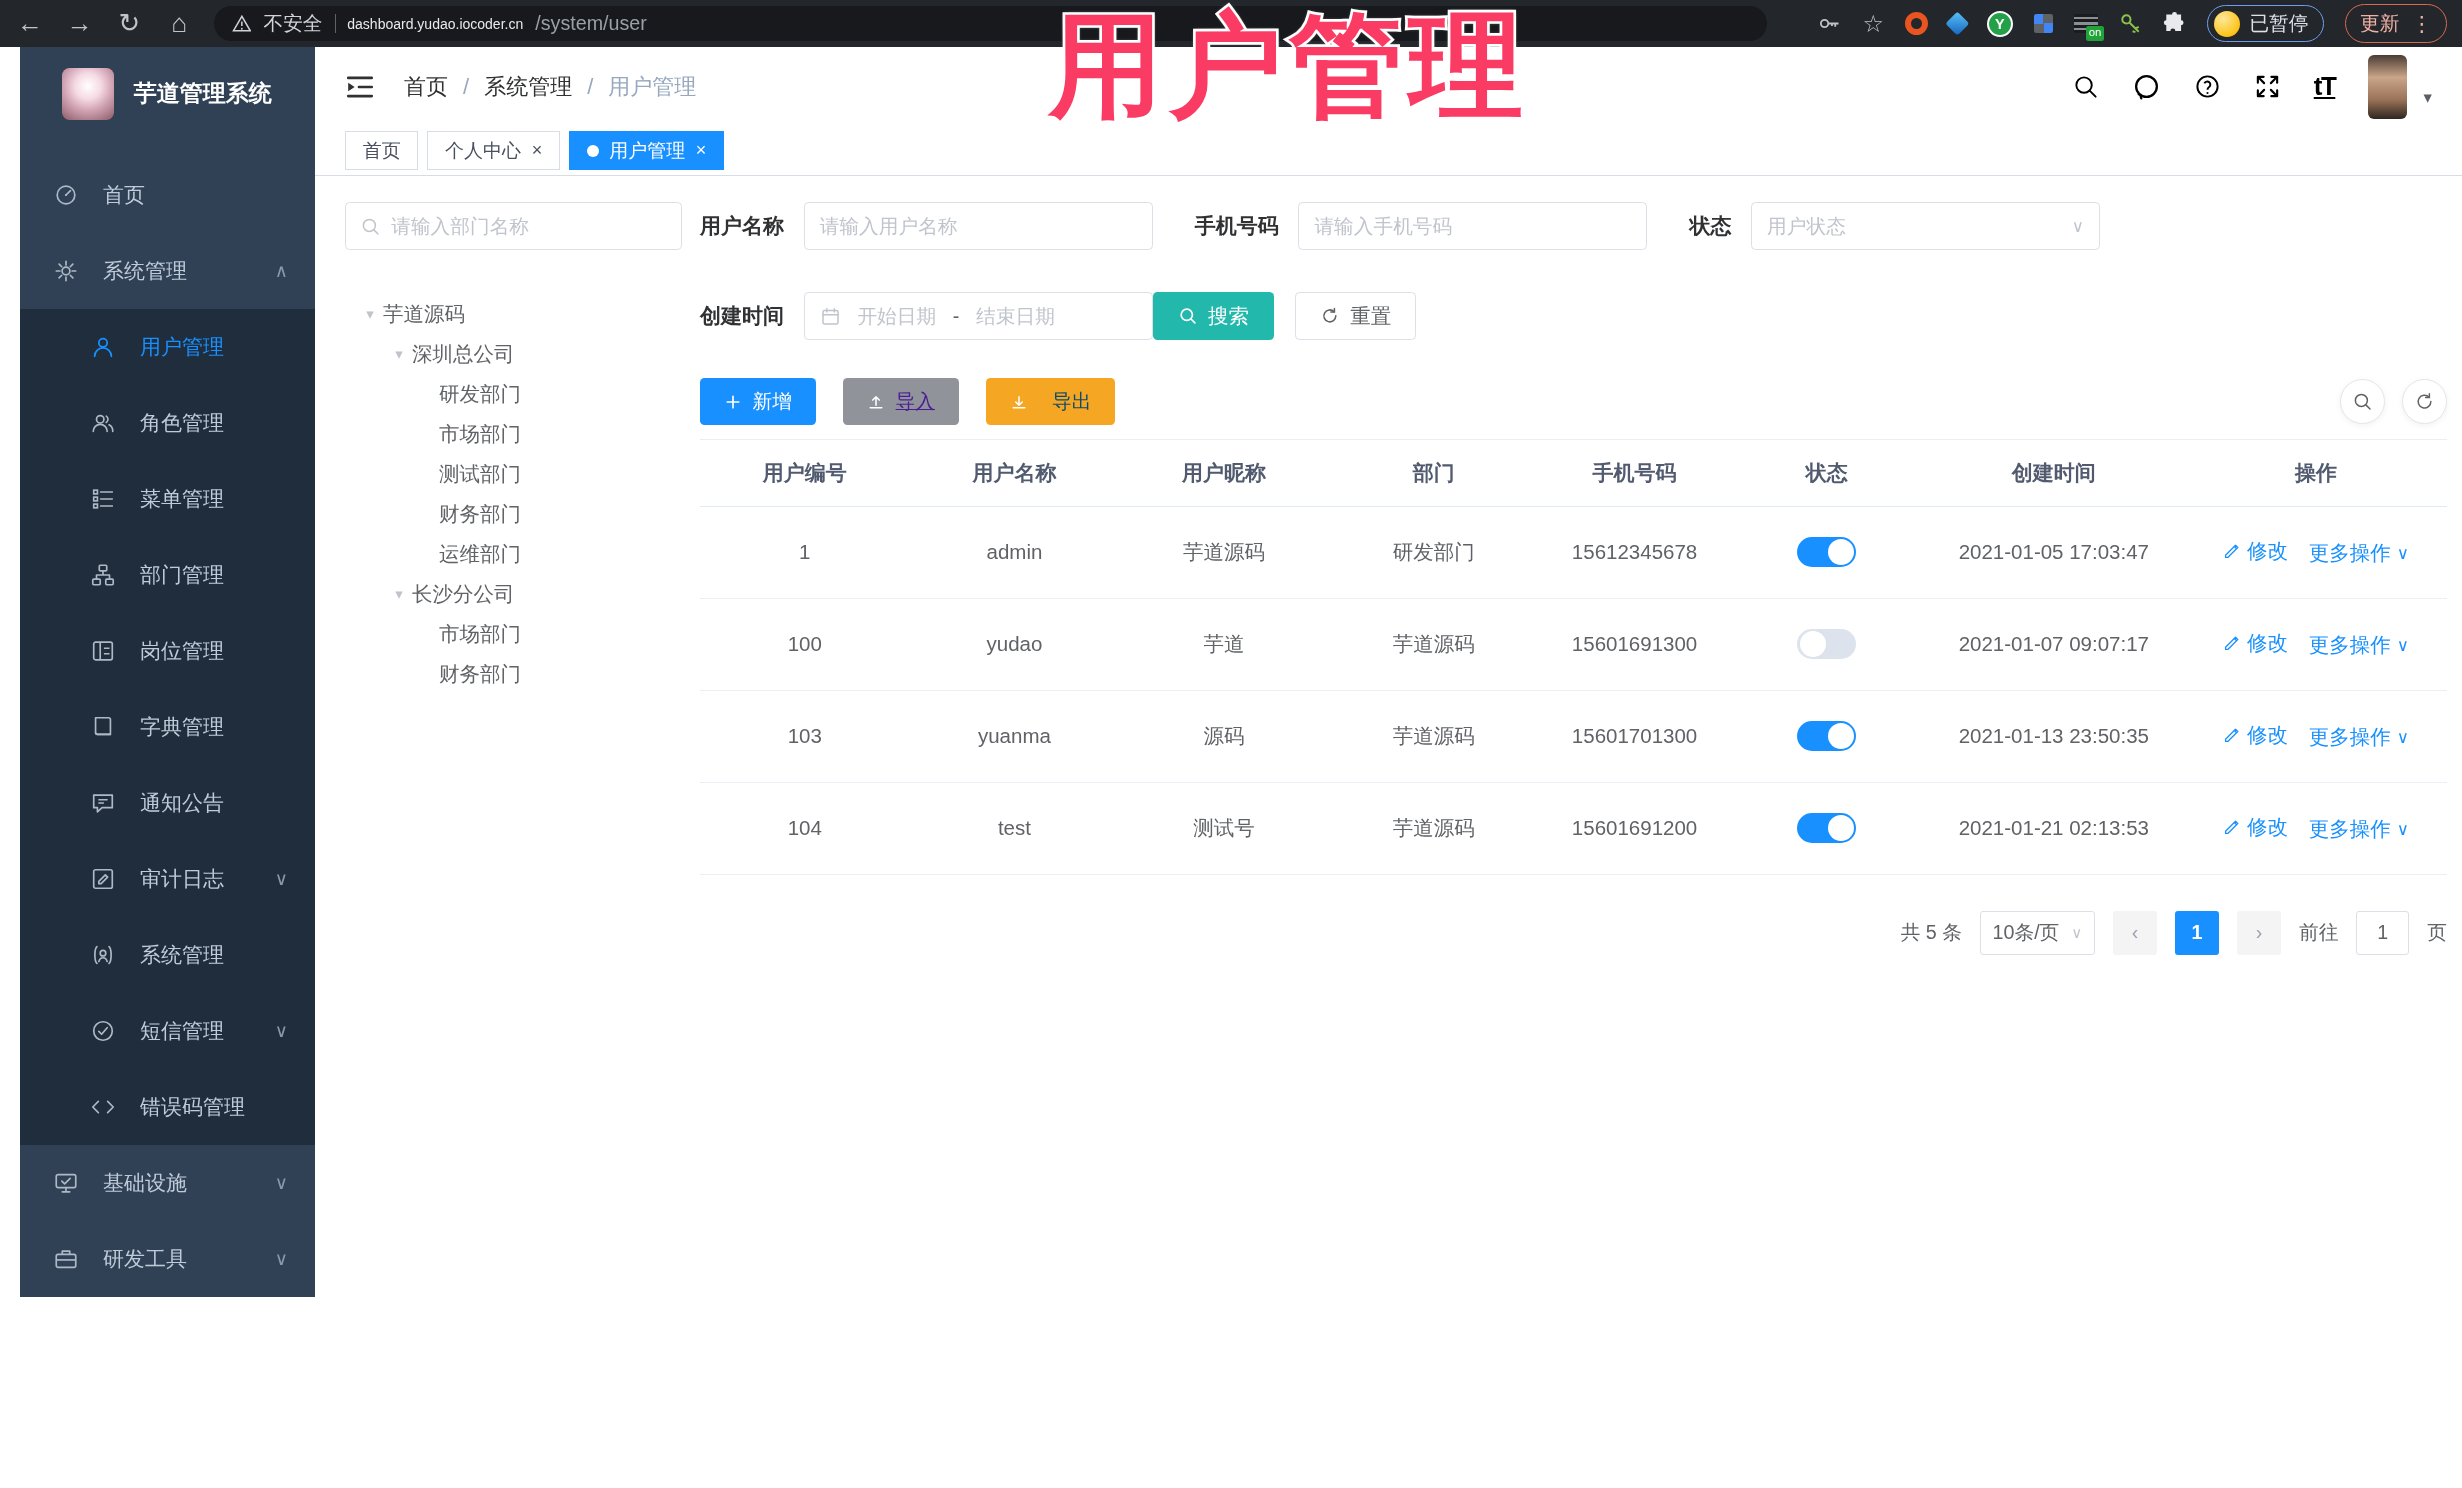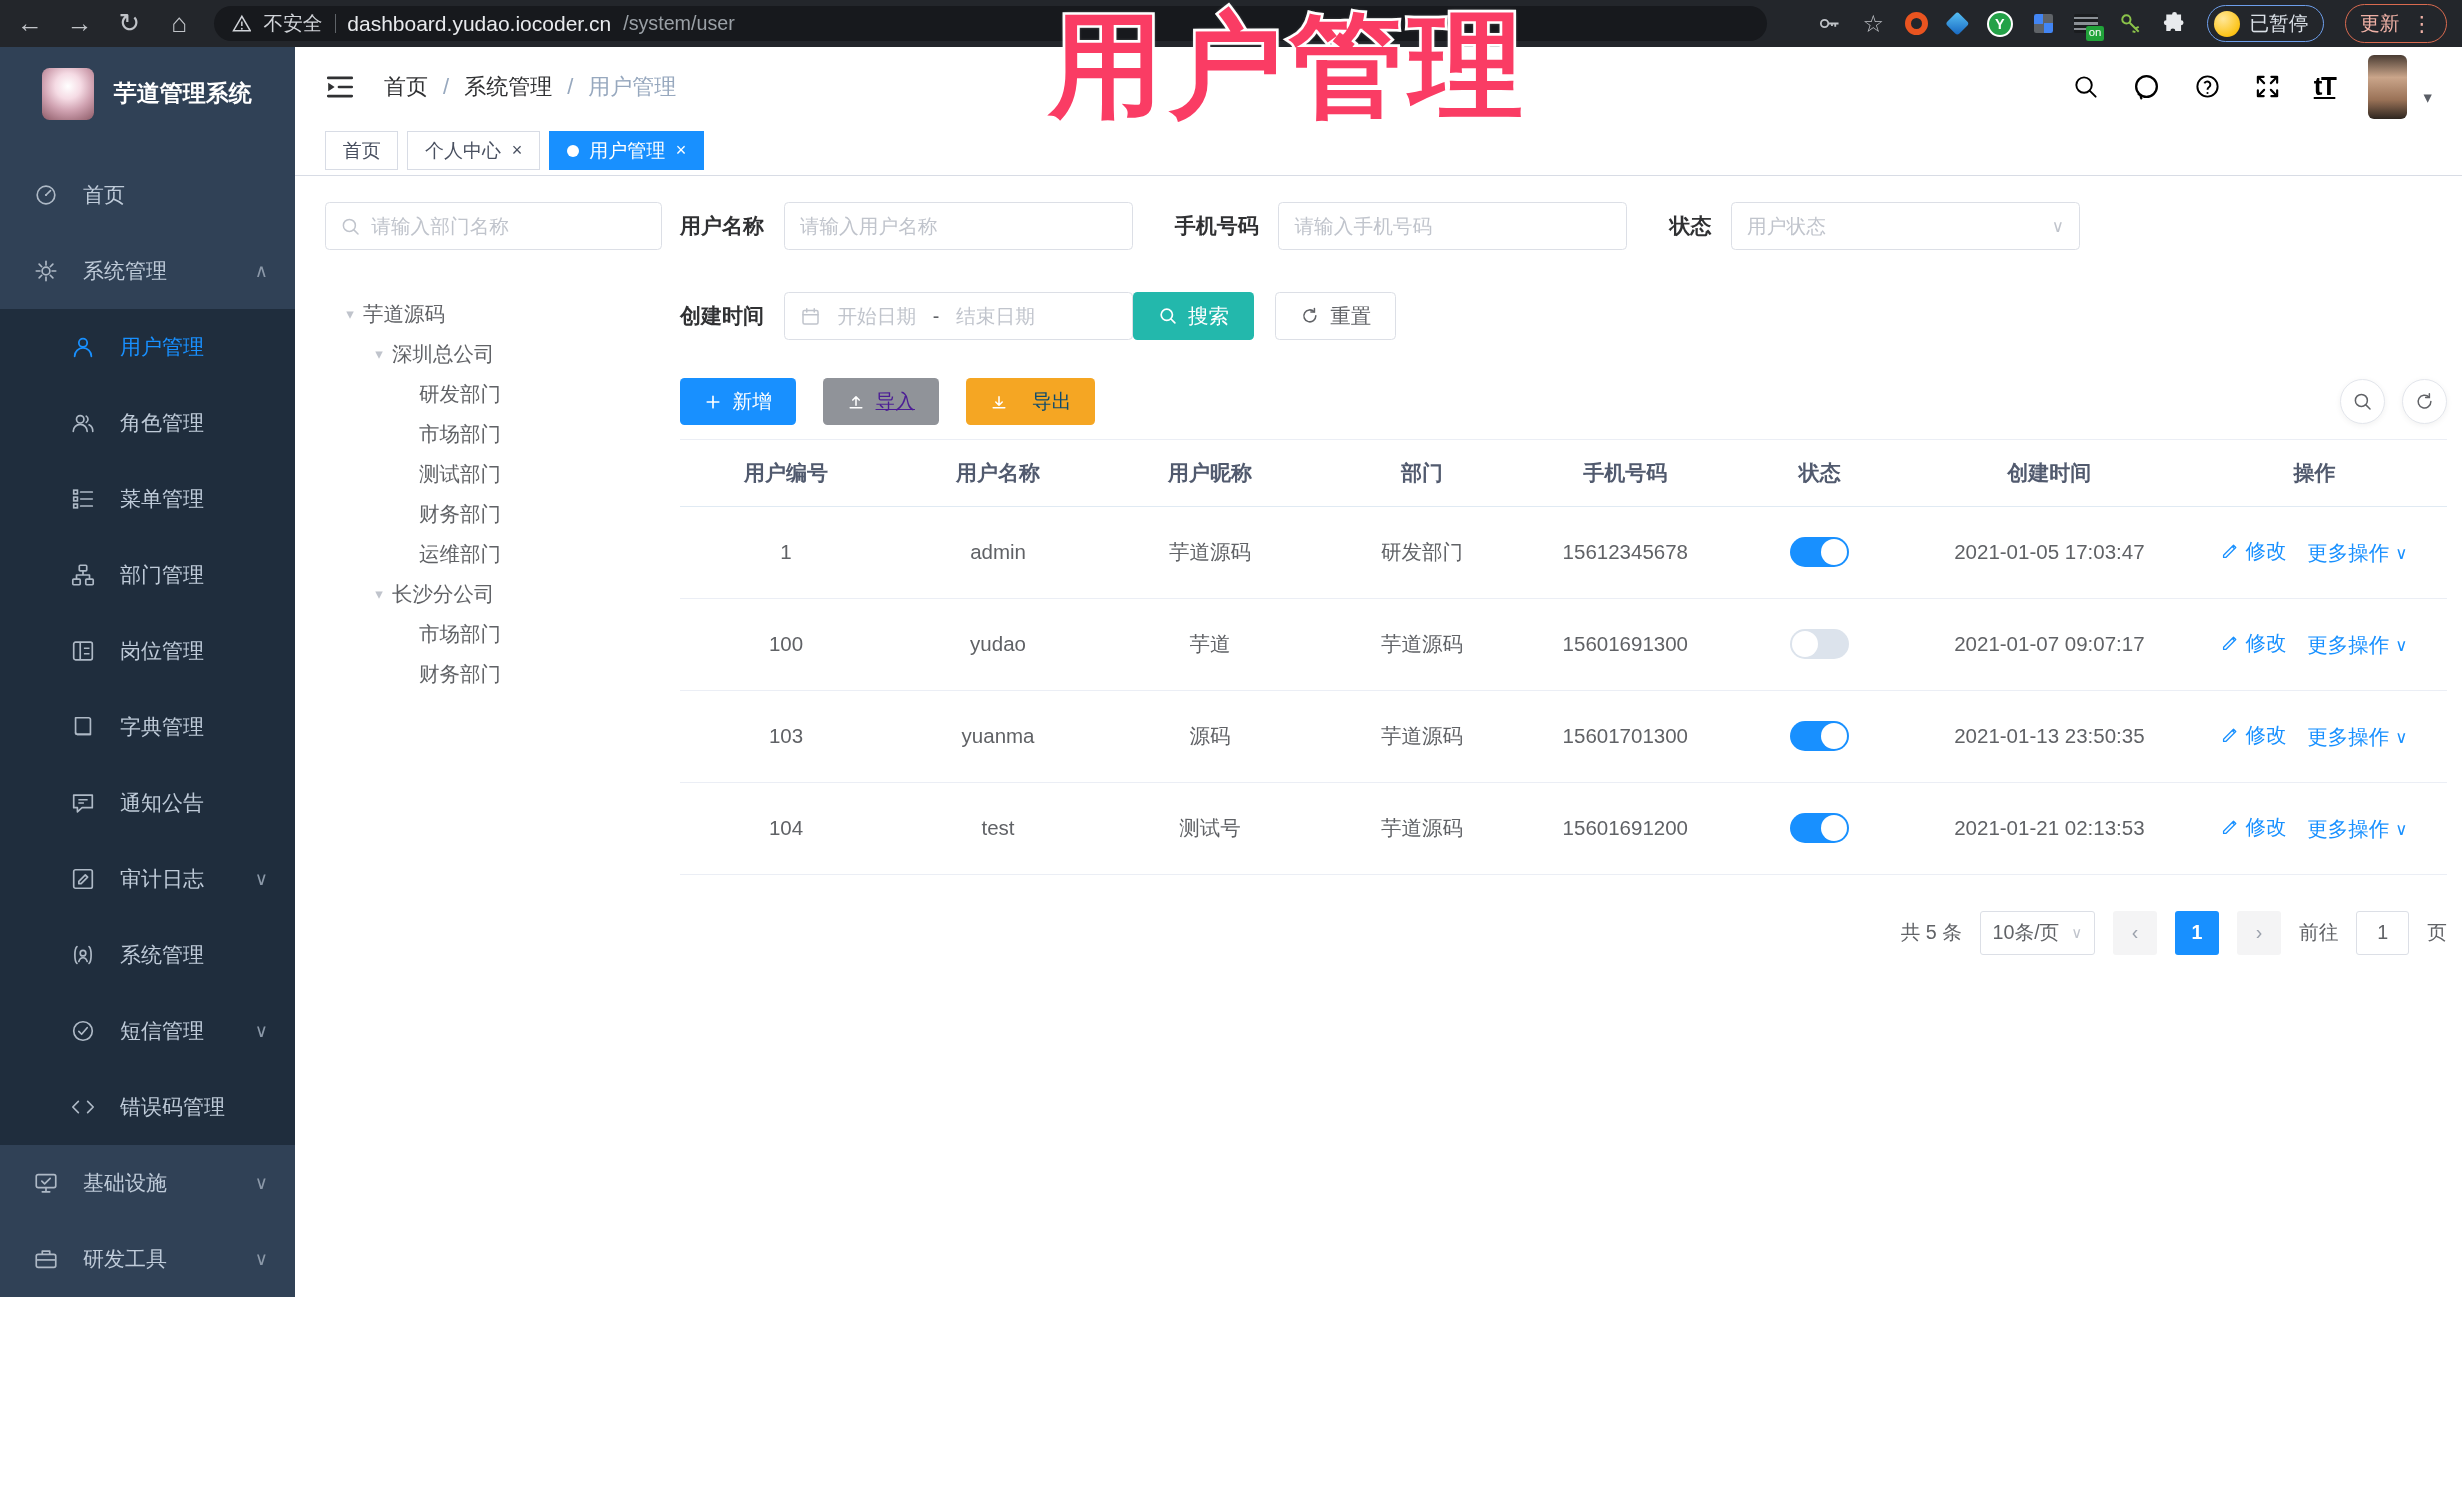--- a/index.html
+++ b/index.html
@@ -7,39 +7,39 @@
   body { font-family:"Liberation Sans","DejaVu Sans",sans-serif; }
   .screen { position:relative; width:2462px; height:1488px; overflow:hidden; background:#fff; }
 
   
   .chrome { height:47px; background:#23262b; display:flex; align-items:center; padding:0 15px; gap:19.7px; color:#c6c9ce; }
   .nav-glyph { font-size:26px; color:#c0c3c8; width:30px; text-align:center; flex:none; cursor:pointer; }
   .url-pill { width:1553px; height:35px; border-radius:17.4px; background:#17191d; display:flex; align-items:center; padding:0 18px; gap:12px; flex:none; }
   .warn-ic { flex:none; color:#d0d3d8; }
   .sec-label { font-size:19.7px; color:#d0d3d8; white-space:nowrap; }
   .pill-div { width:0.8px; height:19.7px; background:#5f6368; flex:none; }
-  .url-host { font-size:21px; color:#e8eaed; white-space:nowrap; }
+  .url-host { font-size:14px; color:#e8eaed; white-space:nowrap; }
   .url-path { font-size:19.7px; color:#9aa0a6; white-space:nowrap; }
   .chrome-right { margin-left:auto; display:flex; align-items:center; gap:21px; }
   .ext { flex:none; display:inline-flex; align-items:center; justify-content:center; }
   .ext-orange { width:23px; height:23px; border:6px solid #e95420; border-radius:50%; }
   .ext-gem { width:16.7px; height:16.7px; background:linear-gradient(135deg,#59c2f5,#1565c0); transform:rotate(45deg); border-radius:3px; }
   .ext-y { width:26px; height:26px; border-radius:50%; background:#24a148; border:2.3px solid #fff; color:#fff; font-size:14.4px; font-weight:bold; }
   .ext-grid { width:19.7px; height:19.7px; border-radius:2.3px; background:conic-gradient(#5f6368 25%,#4285f4 0 50%,#5f6368 0 75%,#4285f4 0); }
   .ext-lines { width:24px; height:19.7px; background:repeating-linear-gradient(#1a1c1f 0 3px,#8a8f95 3px 5.3px); position:relative; border-radius:1.5px; }
   .on-badge { position:absolute; right:-6px; bottom:-7.6px; background:#21a33a; color:#fff; font-size:11.4px; padding:0.8px 3px; border-radius:2.3px; line-height:1.2; }
   .star { font-size:24px; color:#c0c3c8; }
   .paused-badge { display:flex; align-items:center; gap:9px; border:1.5px solid #6d9eeb; border-radius:19.7px; padding:3.8px 15px 3.8px 6px; }
   .emoji { width:26px; height:26px; border-radius:50%; background:radial-gradient(circle at 35% 30%,#ffe79a,#fcc419 70%,#e8a40c); }
   .paused-badge span { font-size:19.7px; color:#dbe1e8; }
   .update-btn { display:flex; align-items:center; gap:12px; border:1.5px solid #d96a4f; border-radius:19.7px; padding:5.3px 13.6px; color:#eeb0a5; }
   .update-btn .lbl { font-size:19.7px; }
   .update-btn .dots { font-size:21px; }
 
-  .app { display:flex; height:1250px; }
+  .app { display:flex; height:1250px;padding-left:20px; }
 
   
   .sidebar { width:295px; flex:none; background:#304156; color:#bfcbd9; display:flex; flex-direction:column; }
   .logo { height:100px; display:flex; align-items:center; padding-left:42px; gap:19.7px; }
   .logo-img { width:52px; height:52px; border-radius:7.6px; background:radial-gradient(circle at 50% 35%,#ffffff 0%,#f5dbe4 30%,#d0a2b1 58%,#8c5a66 100%); flex:none; }
   .logo-title { color:#fff; font-size:23px; font-weight:bold; white-space:nowrap; }
   .menu { flex:1; padding-top:16.7px; }
   .mitem { height:76px; display:flex; align-items:center; padding:0 27px 0 33px; gap:24px; font-size:21px; color:#bfcbd9; cursor:pointer; white-space:nowrap; }
   .mitem .mi { flex:none; color:#aeb9c6; }
   .mitem .mcaret { margin-left:auto; font-size:18px; color:#8b98a8; }

